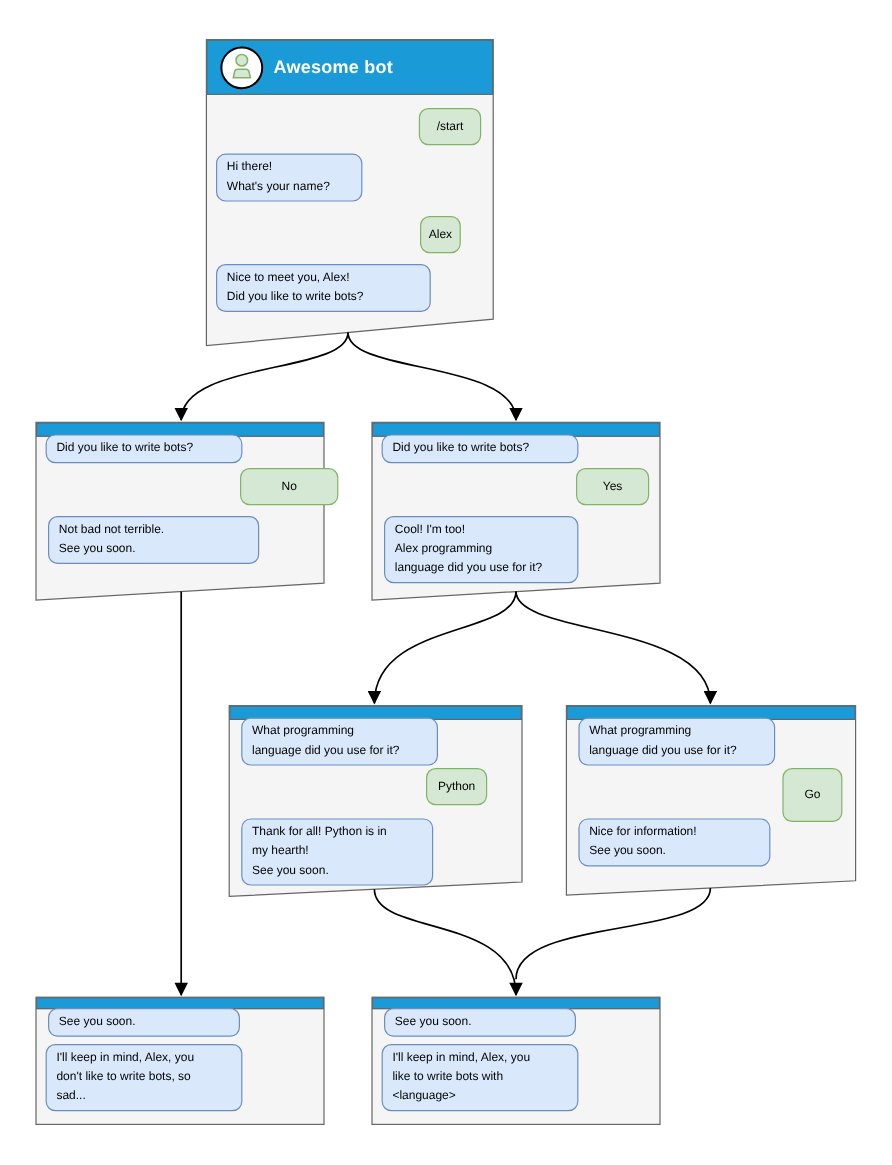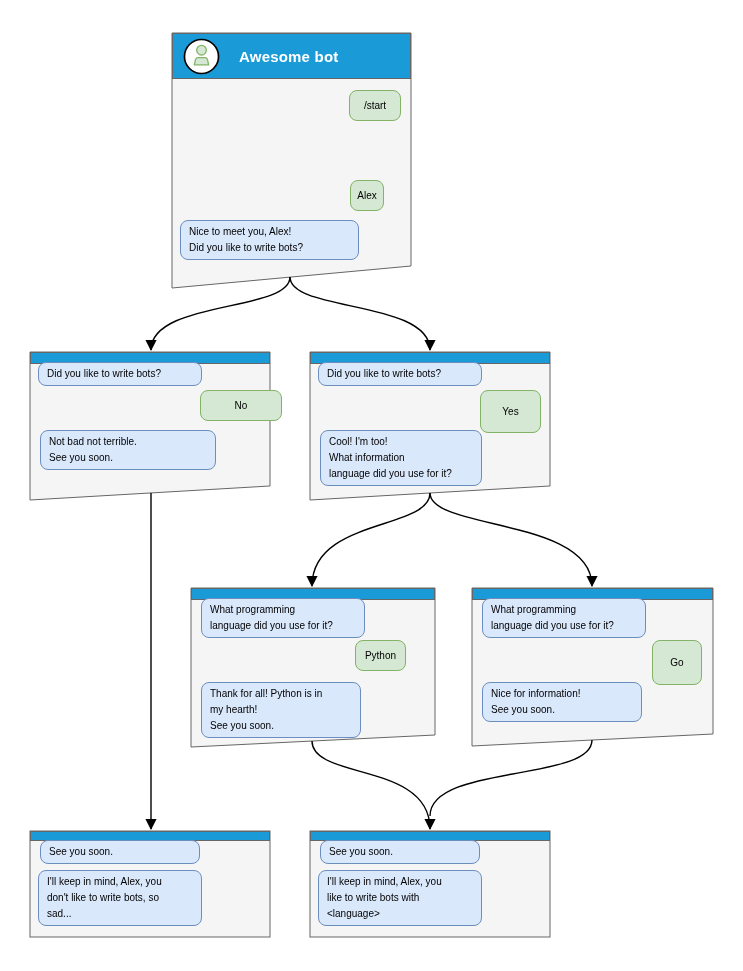--- a/index.html
+++ b/index.html
@@ -24,21 +24,21 @@
   .win{fill:var(--window-bg);stroke:var(--window-border);stroke-width:1;}
   .edge{fill:none;stroke:var(--connector);stroke-width:1.4;}
   .arrowhead{fill:var(--connector);}
   .person{fill:var(--user-bubble-bg);stroke:var(--user-bubble-border);stroke-width:1.4;}
 
   .window{position:absolute;}
   .titlebar{
     position:absolute;left:0;top:0;right:0;box-sizing:border-box;
     background:var(--header-blue);border:1px solid var(--window-border);
   }
-  .titlebar.main{height:46px;display:flex;align-items:center;gap:19px;padding-left:10px;}
+  .titlebar.main{height:46px;display:flex;align-items:center;gap:8px;padding-left:10px;}
   .titlebar.thin{height:12px;}
   .titlebar.thin10{height:10px;}
   .title{color:var(--title-text);font-weight:bold;font-size:15px;letter-spacing:.2px;}
 
   .bubble{
     position:absolute;box-sizing:border-box;border-radius:8px;
     font-size:10px;line-height:16px;white-space:pre;color:var(--text);
   }
   .bubble.bot{background:var(--bot-bubble-bg);border:1px solid var(--bot-bubble-border);padding:3px 8px;}
   .bubble.user{
@@ -78,39 +78,41 @@
   <div class="window" style="left:172px;top:33px;width:239px;height:255px">
     <div class="titlebar main">
       <svg width="37" height="37" viewBox="0 0 40 40">
         <circle cx="20" cy="20" r="18.4" fill="#ffffff" stroke="#000000" stroke-width="1.8"></circle>
         <circle class="person" cx="20" cy="13.2" r="5.2"></circle>
         <path class="person" d="M12.3,29 L13.5,23.4 Q14.1,21.3 16.3,21.3 L23.7,21.3 Q25.9,21.3 26.5,23.4 L27.7,29 Z"></path>
       </svg>
       <span class="title">Awesome bot</span>
     </div>
     <div class="bubble user" style="left:177px;top:57px;width:52px;height:31px">/start</div>
+    <div class="bubble bot" style="left:8px;top:95px;width:122px">Hi there!
+What's your name?</div>
     <div class="bubble user" style="left:178px;top:147px;width:34px;height:31px">Alex</div>
     <div class="bubble bot" style="left:8px;top:187px;width:179px">Nice to meet you, Alex!
 Did you like to write bots?</div>
   </div>
 
   <div class="window" style="left:30px;top:352px;width:240px;height:148px">
     <div class="titlebar thin"></div>
     <div class="bubble bot" style="left:8px;top:10px;width:164px">Did you like to write bots?</div>
     <div class="bubble user" style="left:170px;top:38px;width:82px;height:31px">No</div>
     <div class="bubble bot" style="left:10px;top:78px;width:176px">Not bad not terrible.
 See you soon.</div>
   </div>
 
   <div class="window" style="left:310px;top:352px;width:240px;height:148px">
     <div class="titlebar thin"></div>
     <div class="bubble bot" style="left:8px;top:10px;width:164px">Did you like to write bots?</div>
-    <div class="bubble user" style="left:170px;top:38px;width:61px;height:43px">Yes</div>
+    <div class="bubble user" style="left:170px;top:38px;width:61px;height:31px">Yes</div>
     <div class="bubble bot" style="left:10px;top:78px;width:162px">Cool! I'm too!
-What information
+Alex programming
 language did you use for it?</div>
   </div>
 
   <div class="window" style="left:191px;top:588px;width:244px;height:159px">
     <div class="titlebar thin"></div>
     <div class="bubble bot" style="left:10px;top:10px;width:164px">What programming
 language did you use for it?</div>
     <div class="bubble user" style="left:164px;top:52px;width:51px;height:31px">Python</div>
     <div class="bubble bot" style="left:10px;top:94px;width:160px">Thank for all! Python is in
 my hearth!

